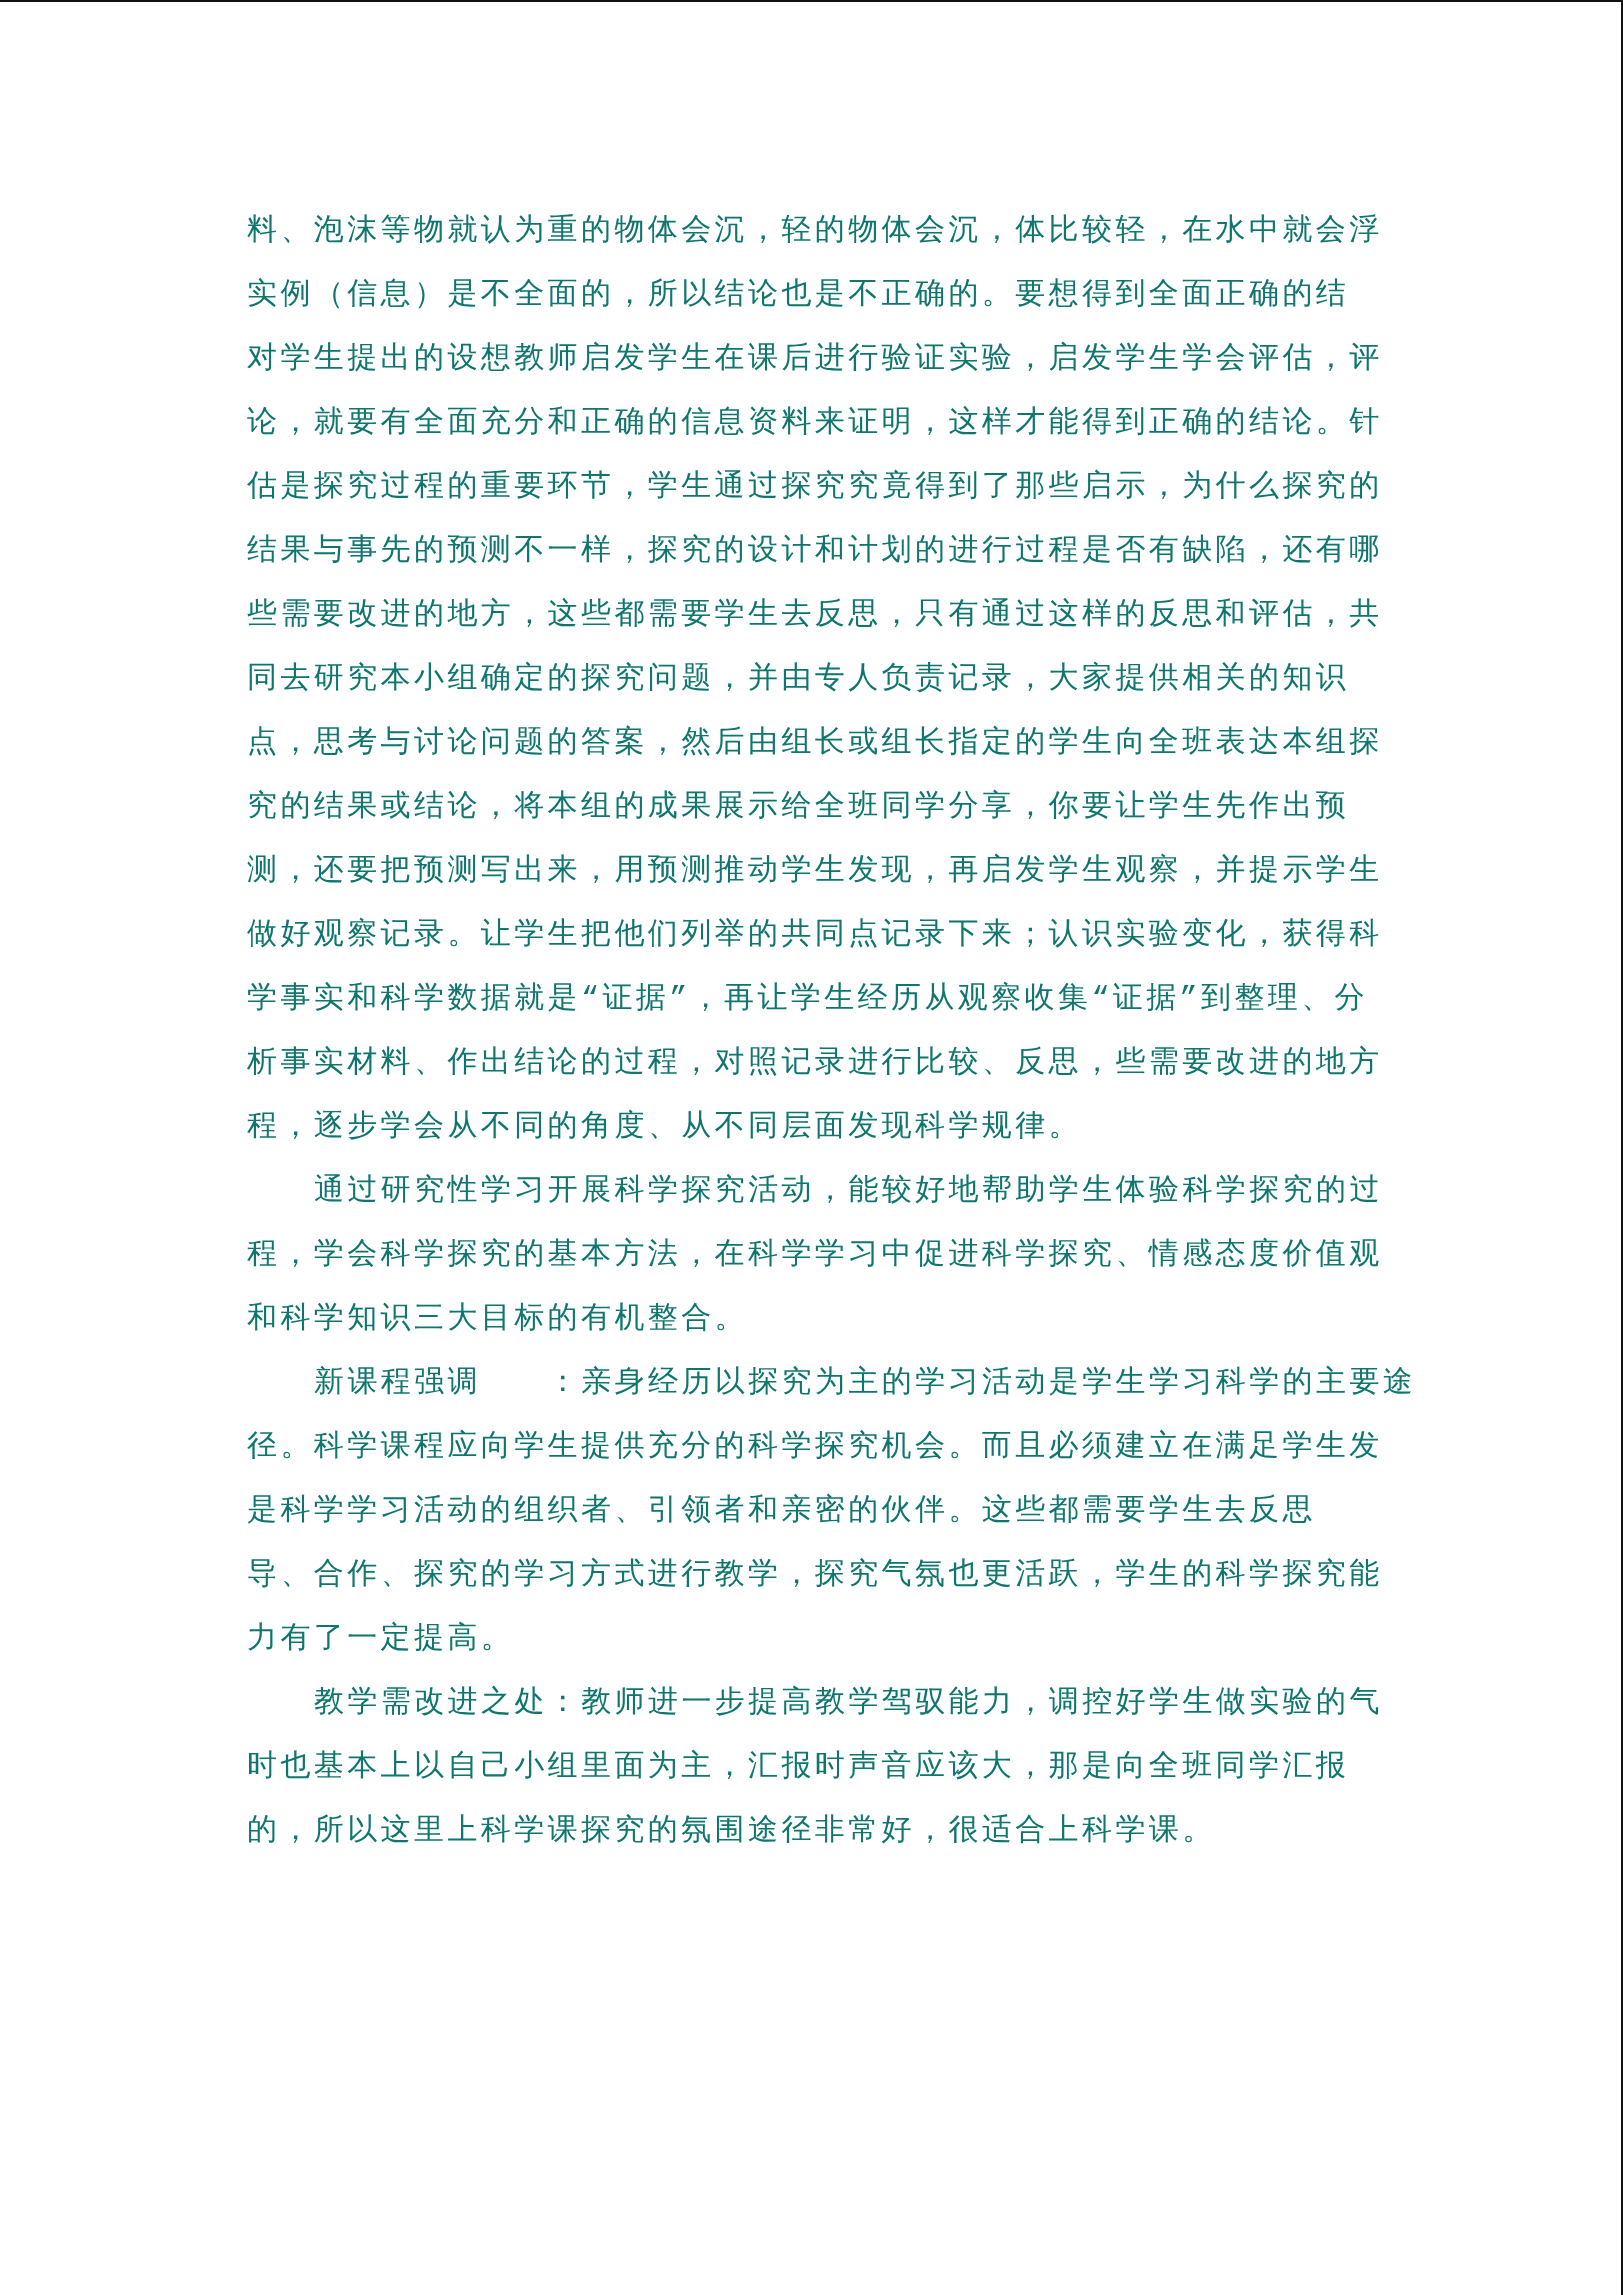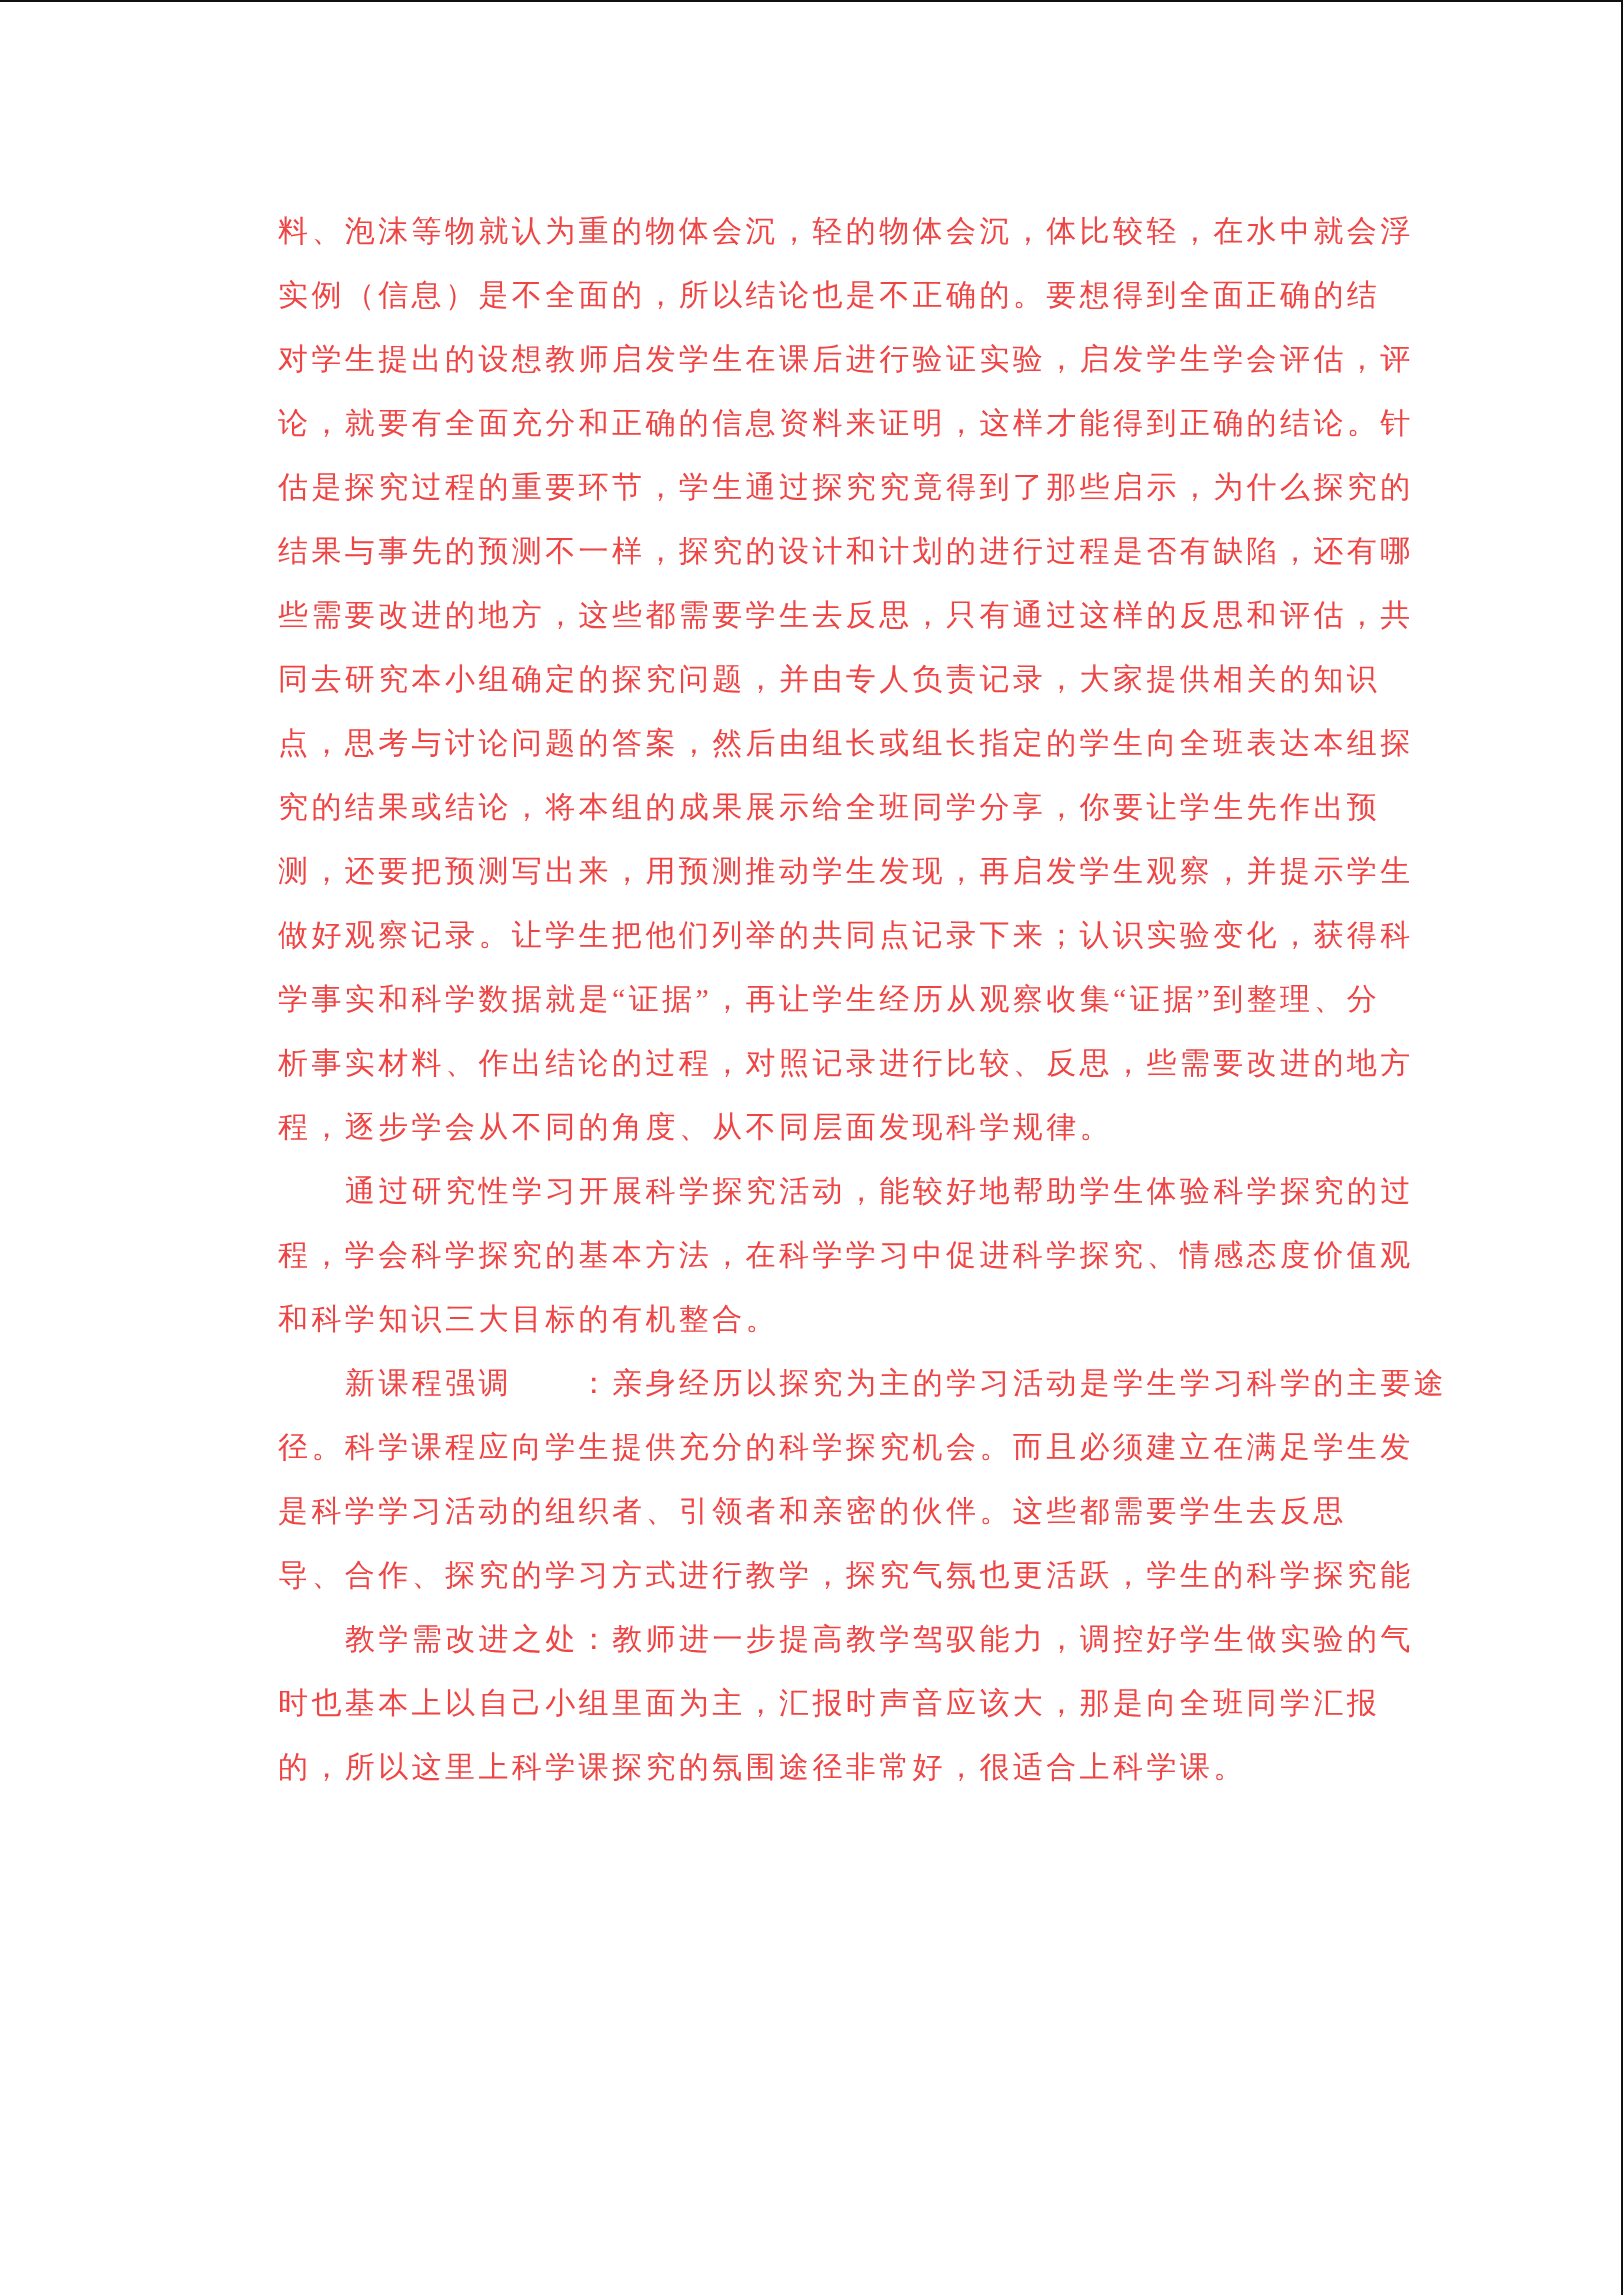--- a/index.html
+++ b/index.html
@@ -22,24 +22,23 @@
     background: #ffffff;
     box-sizing: border-box;
     border-top: 2.7px solid #111111;
     border-right: 2.7px solid #111111;
   }
   .body-text {
     position: absolute;
     left: 247px;
     top: 205px;
     width: 1132px;
-    font-family: Liberation Serif, serif;
+    font-family: Liberation Mono, monospace;
     font-size: 30px;
-    color: #ef4444;
-    margin-left: 31px;
+    color: #0f766e;
   }
   .line {
     height: 64px;
     line-height: 48px;
     white-space: pre;
     letter-spacing: 3.4px;
   }
   .line.indent {
     padding-left: 67px;
   }
@@ -72,20 +71,21 @@
       <div class="line indent">通过研究性学习开展科学探究活动，能较好地帮助学生体验科学探究的过</div>
       <div class="line">程，学会科学探究的基本方法，在科学学习中促进科学探究、情感态度价值观</div>
       <div class="line">和科学知识三大目标的有机整合。</div>
     </div>
 
     <div>
       <div class="line indent">新课程强调　　：亲身经历以探究为主的学习活动是学生学习科学的主要途</div>
       <div class="line">径。科学课程应向学生提供充分的科学探究机会。而且必须建立在满足学生发</div>
       <div class="line">是科学学习活动的组织者、引领者和亲密的伙伴。这些都需要学生去反思</div>
       <div class="line">导、合作、探究的学习方式进行教学，探究气氛也更活跃，学生的科学探究能</div>
+      <div class="line">力有了一定提高。</div>
     </div>
 
     <div>
       <div class="line indent">教学需改进之处：教师进一步提高教学驾驭能力，调控好学生做实验的气</div>
       <div class="line">时也基本上以自己小组里面为主，汇报时声音应该大，那是向全班同学汇报</div>
       <div class="line">的，所以这里上科学课探究的氛围途径非常好，很适合上科学课。</div>
     </div>
 
   </div>
 </div>

